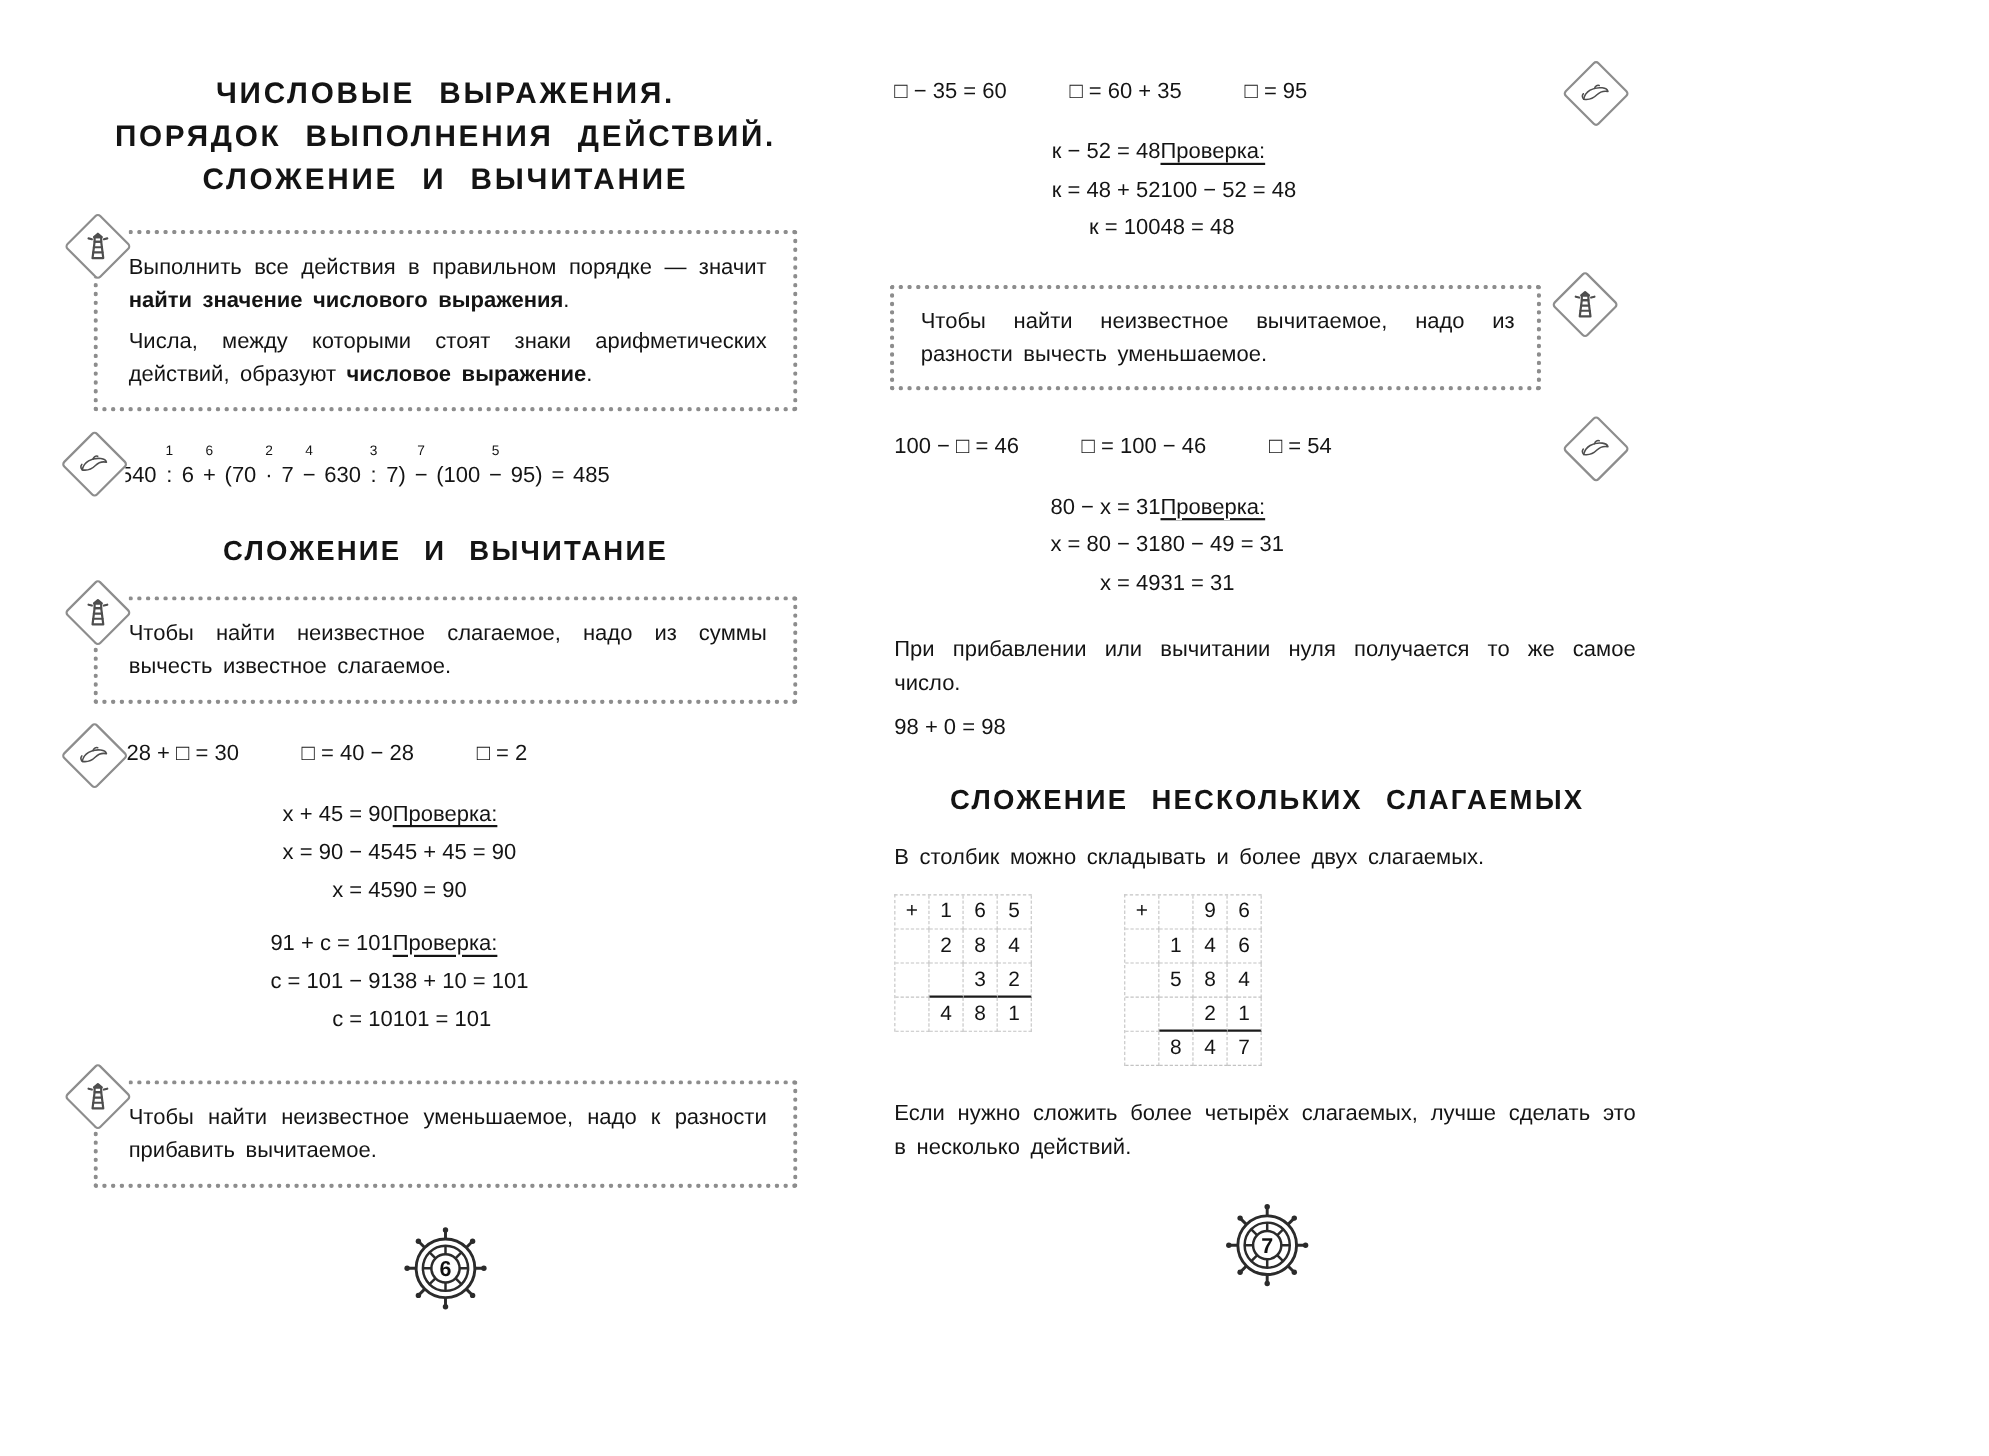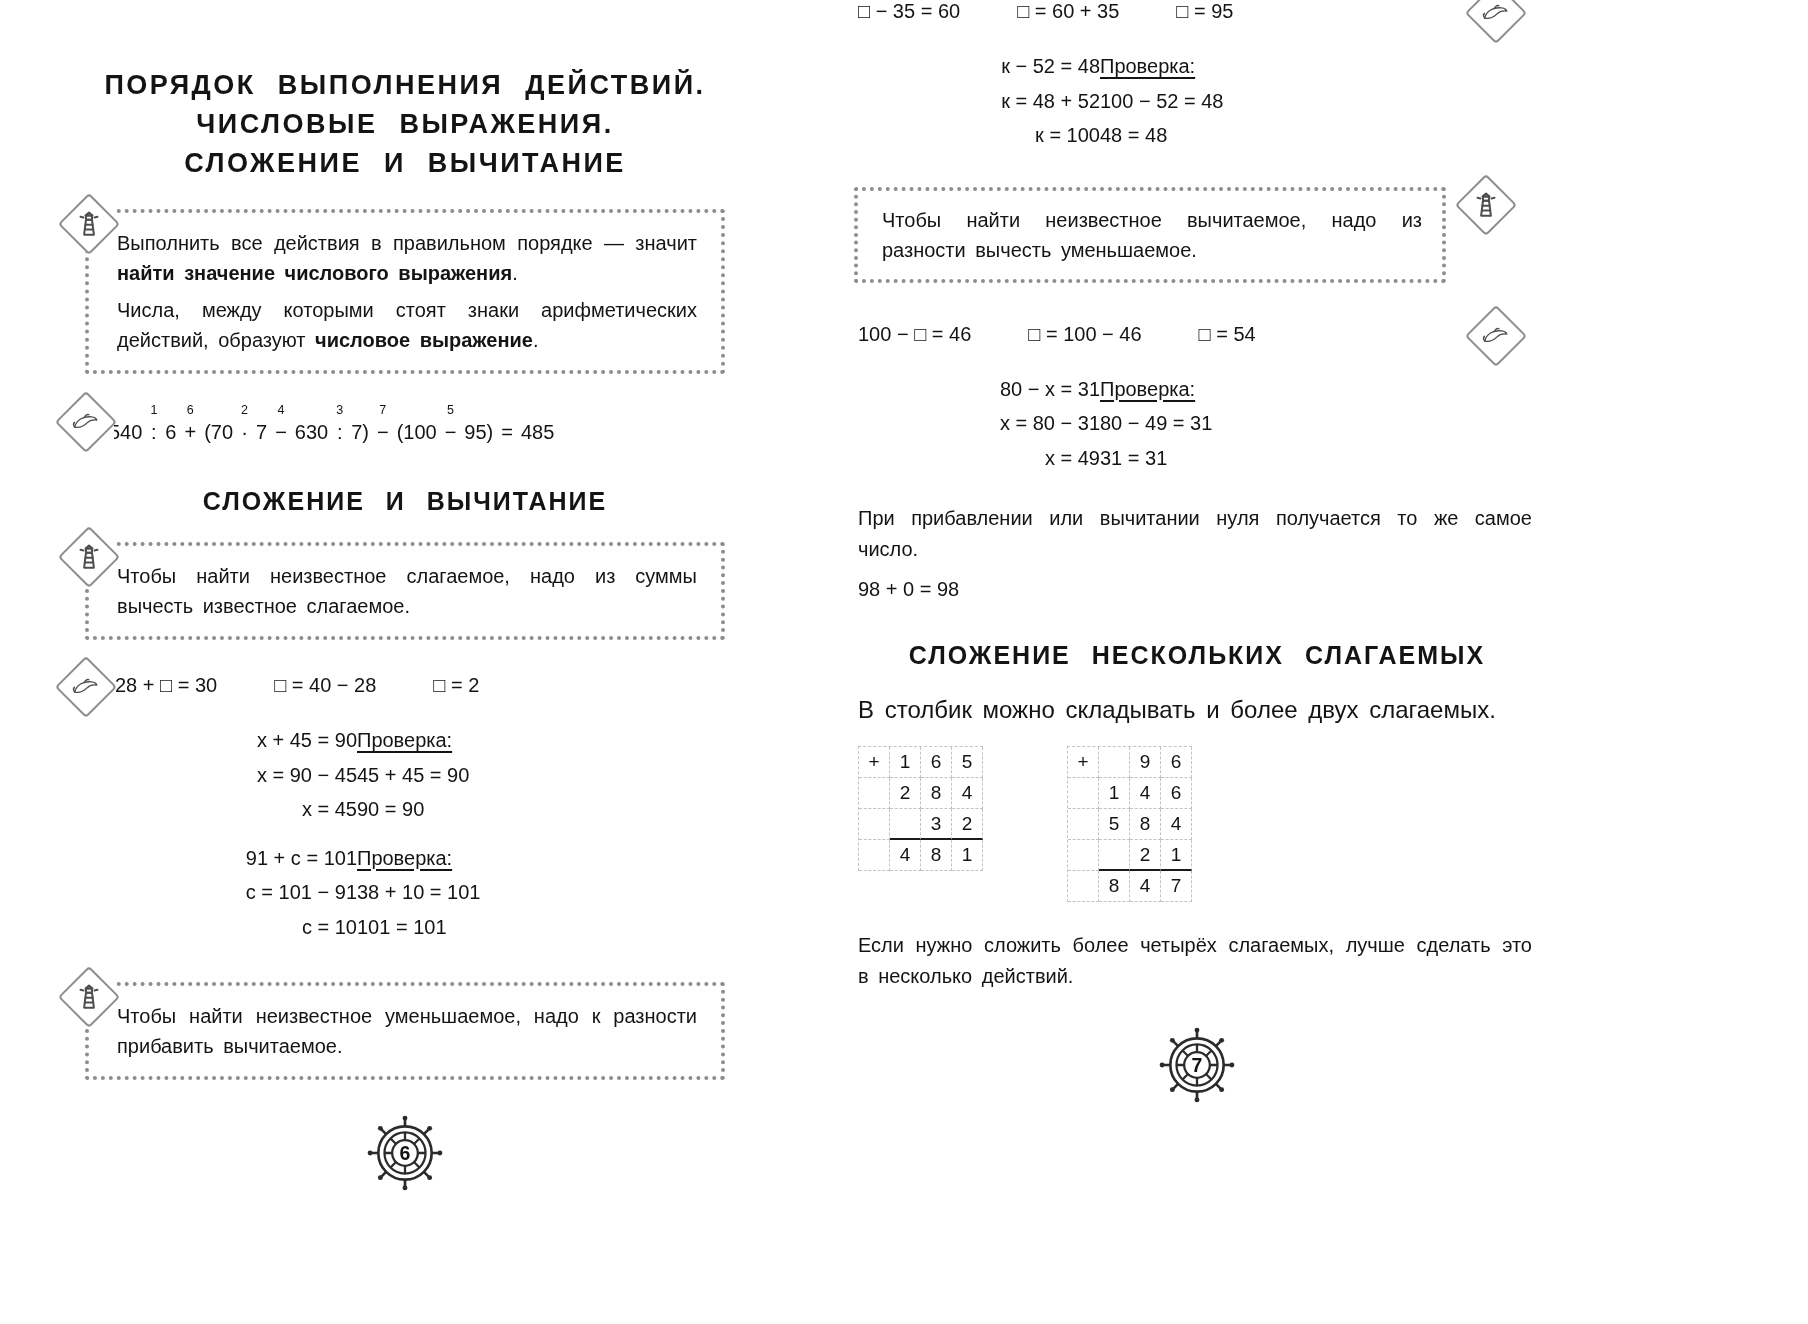--- a/index.html
+++ b/index.html
@@ -1,21 +1,21 @@
 <!DOCTYPE html>
 <html><head>
 <meta charset="utf-8">
 <style>
   * { margin:0; padding:0; box-sizing:border-box; }
   html,body { background:#ffffff; }
   body { font-family:"Liberation Sans","DejaVu Sans",sans-serif; color:#141414; }
   .canvas { position:relative; width:1808px; height:1324px; background:#fff; overflow:hidden; }
   .page { position:absolute; top:0; }
   .page-left  { left:85px;  width:640px; padding-top:66px; }
-  .page-right { left:854px; width:686px; }
+  .page-right { left:809px; width:686px; padding-top:72px; }
 
   .title { font-size:27px; line-height:39px; text-align:center; font-weight:700;
            letter-spacing:2.5px; word-spacing:12px; }
   .title .tline { display:block; }
   .h2 { font-size:25px; text-align:center; font-weight:700; letter-spacing:2px;
         word-spacing:12px; margin-top:42px; }
 
   .rulebox { position:relative; border:4px dotted #8d8d8d; border-radius:3px;
              padding:15px 24px 15px 28px; margin-top:26px; }
   .rulebox p { font-size:20px; line-height:30px; text-align:justify; word-spacing:4px; }
@@ -44,21 +44,21 @@
 
   .work { display:flex; margin-top:26px; font-size:20px; line-height:34.5px; }
   .work .colL { width:242px; margin-left:30px;text-align:right; }
   .work-r .colL { margin-left:4px; width:242px; }
   .check-label { text-decoration:underline; text-underline-offset:4px; }
   .w2 { margin-top:14px; }
 
   .note { margin-top:28px; font-size:20px; line-height:31px; text-align:justify;
           word-spacing:4px; padding:0 8px 0 4px; }
   .zeroline { font-size:20px; margin-top:13px; padding-left:4px; }
-  .intro { margin-top:26px; font-size:24px; word-spacing:4px; padding-left:4px; }
+  .intro { margin-top:26px; font-size:20px; word-spacing:4px; padding-left:4px; }
   .outro { margin-top:28px; font-size:20px; line-height:31px; text-align:justify;
            word-spacing:4px; padding:0 8px 0 4px; }
 
   .gridrow { display:flex; margin-top:22px; gap:84px; padding-left:4px; }
   .addgrid { display:grid; grid-template-columns:repeat(4,31px); grid-auto-rows:31px;
              border-top:1px dashed #c3c3c3; border-left:1px dashed #c3c3c3; align-self:flex-start; }
   .cell { border-right:1px dashed #c3c3c3; border-bottom:1px dashed #c3c3c3;
           display:flex; align-items:center; justify-content:center; font-size:19px; }
   .cell.lineb { border-bottom:2px solid #1b1b1b; }
 
@@ -85,22 +85,22 @@
       <path d="M4 17.5 C2.6 15.8, 2.4 13.6, 3.6 12.2"></path>
     </g>
   </defs>
 </svg>
 
 <div class="canvas">
 
   <section class="page page-left">
 
     <h1 class="title">
+      <span class="tline">ЧИСЛОВЫЕ ВЫРАЖЕНИЯ.</span>
       <span class="tline">ПОРЯДОК ВЫПОЛНЕНИЯ ДЕЙСТВИЙ.</span>
-      <span class="tline">ЧИСЛОВЫЕ ВЫРАЖЕНИЯ.</span>
       <span class="tline">СЛОЖЕНИЕ И ВЫЧИТАНИЕ</span>
     </h1>
 
     <div class="rulebox">
       <span class="diamond icon-tl">
         <svg viewBox="0 0 24 24">
             <use href="#lh"></use>
           </svg>
       </span>
       <p><span>Выполнить все действия в правильном порядке — значит </span><b>найти значение числового выражения</b><span>.</span></p>

